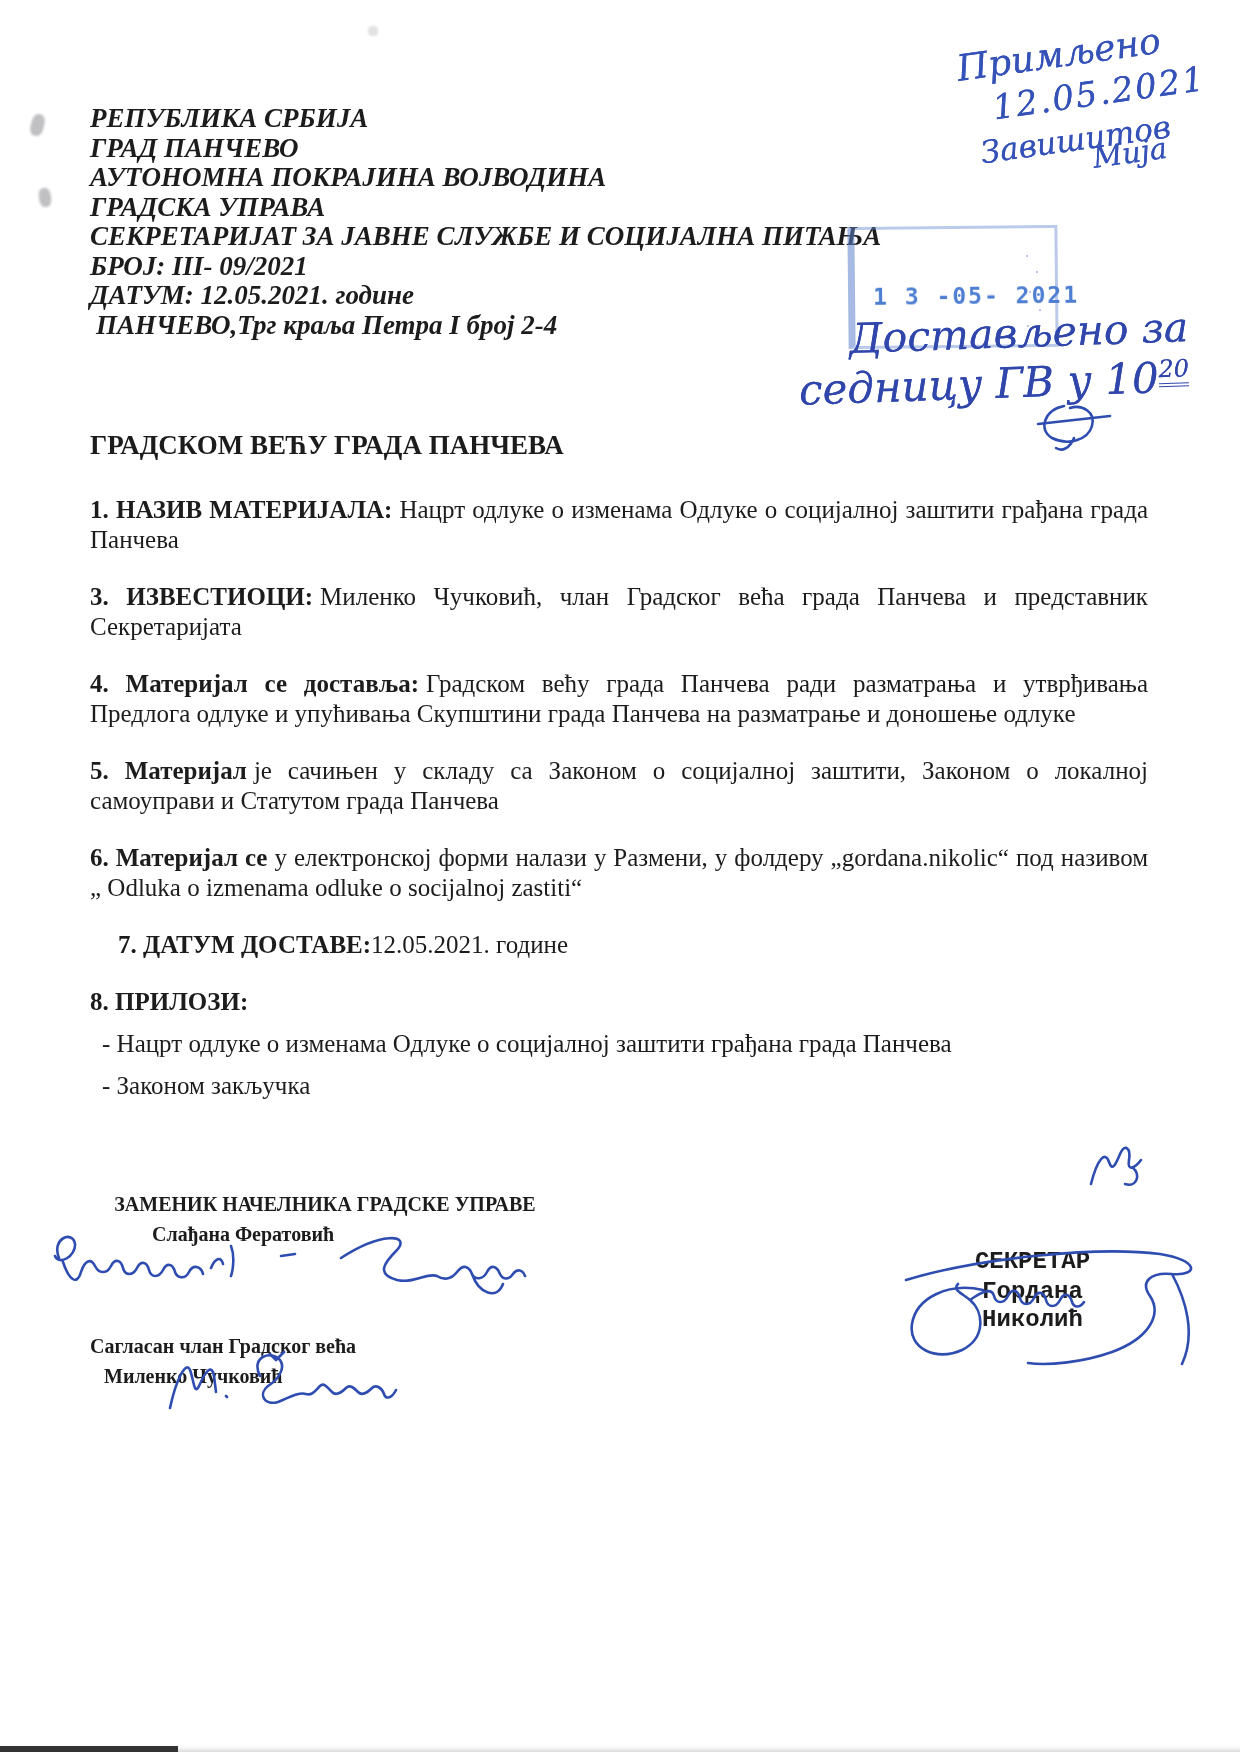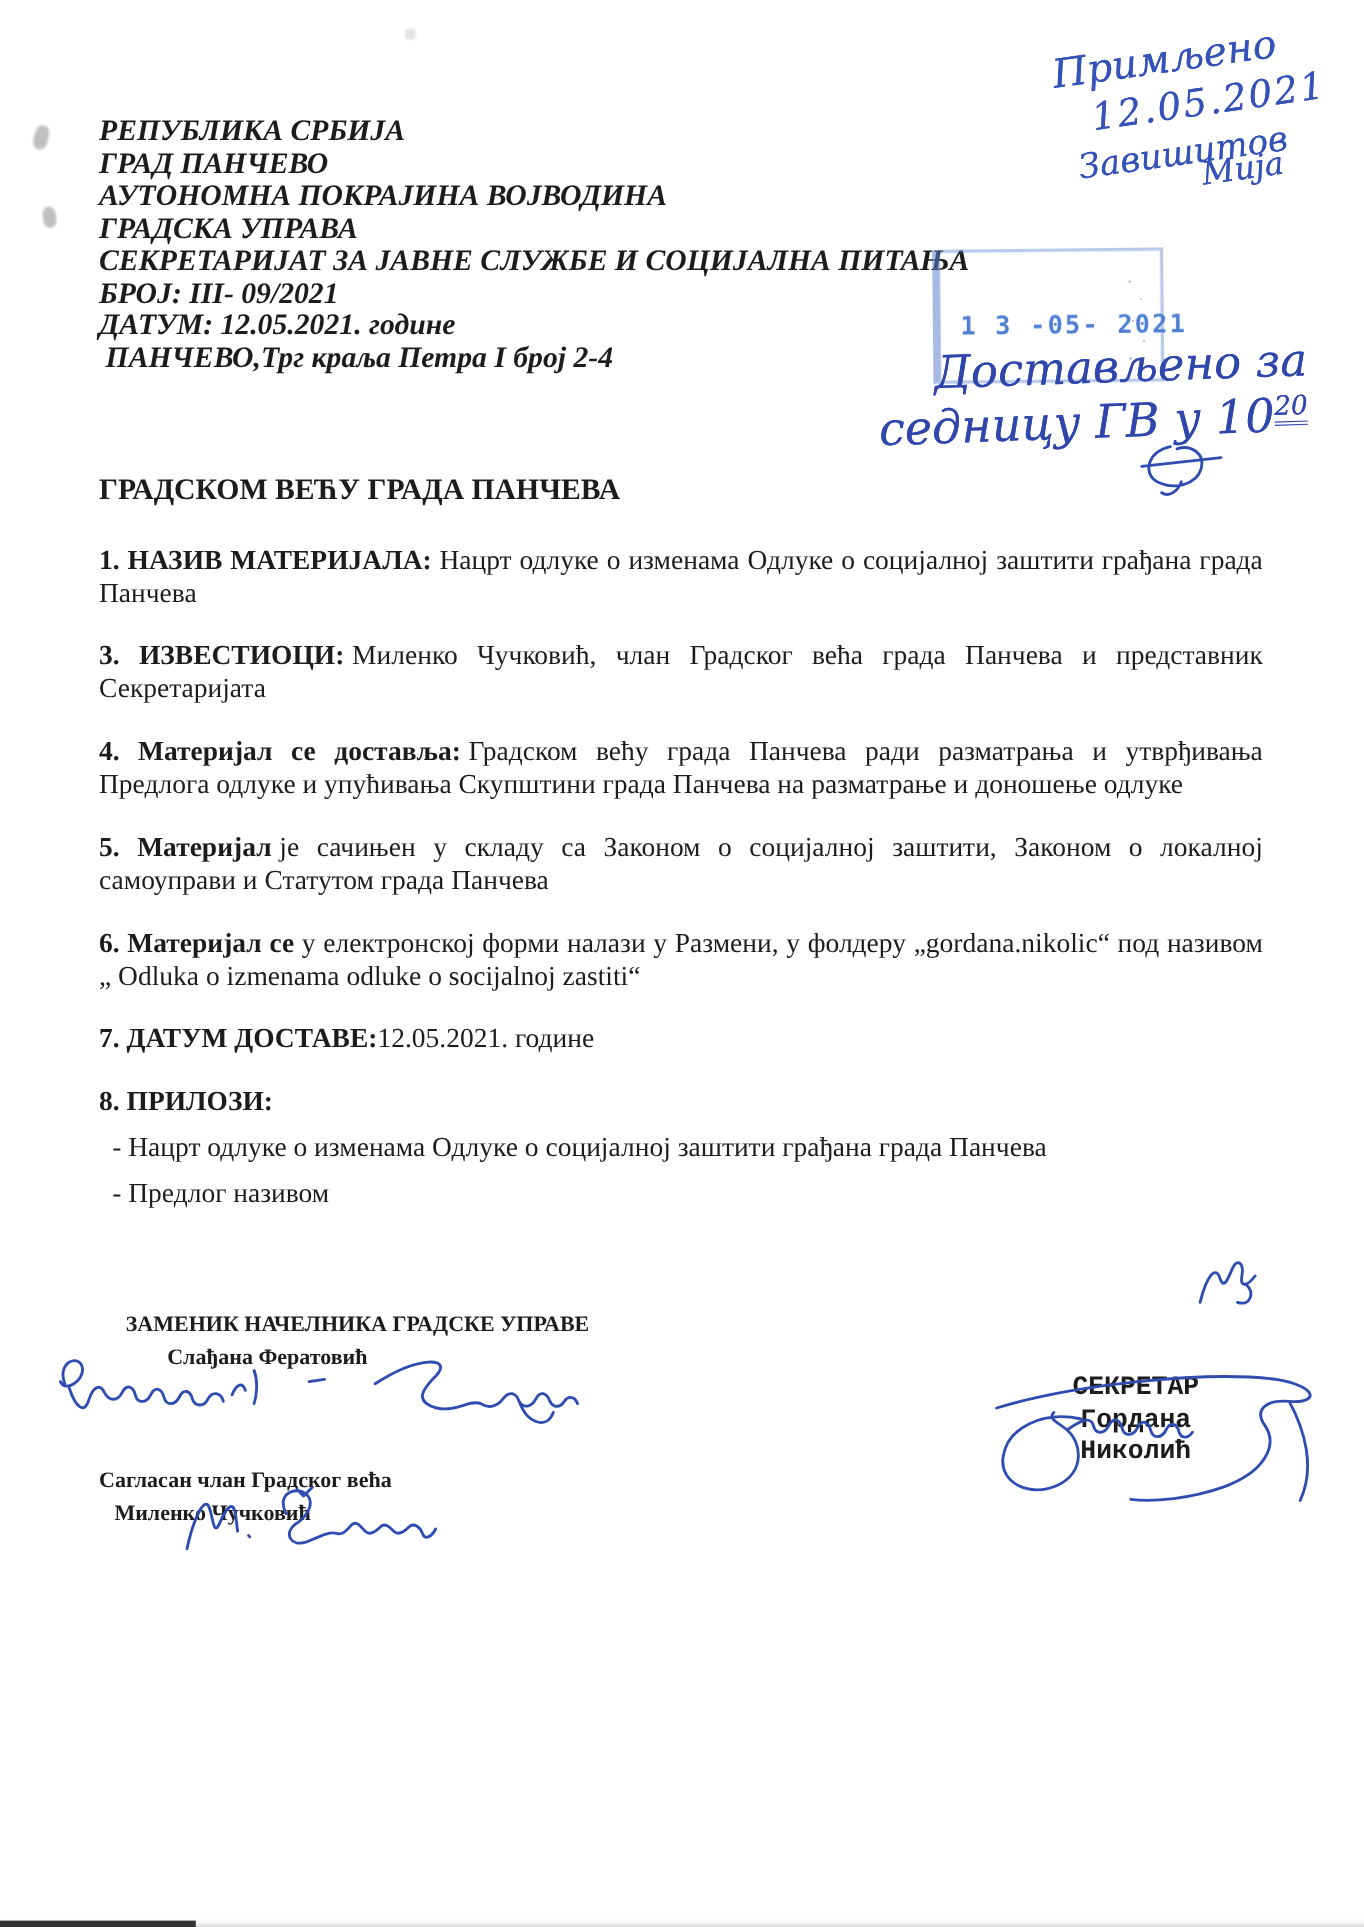--- a/index.html
+++ b/index.html
@@ -9,21 +9,21 @@
     font-family:"Liberation Serif", serif;color:#1c1c1c;
   }
   
   .letterhead{position:absolute;left:90px;top:104px;font-weight:bold;font-size:27px;line-height:29.5px;white-space:nowrap;font-style:italic;}
   .letterhead .indent-sm{padding-left:6px;}
   .recipient{position:absolute;left:90px;top:430px;font-weight:bold;font-size:27px;}
   .items{position:absolute;left:90px;top:495px;width:1058px;font-size:25px;line-height:30px;}
   .items p{margin:27px 0 0 0;text-align:justify;text-align-last:left;}
   .items p:first-child{margin-top:0;}
   .item-label{font-weight:bold;margin-right:7px;}
-  .item-label.no-gap{margin-right:0;}
+  .item-label.no-gap{margin-right:0;margin-left:28px;}
   .attach{margin:12px !important;text-align:right;}
   
   .sig-left{position:absolute;left:90px;top:1190px;width:470px;font-size:20px;line-height:28px;}
   .sig-left .title{font-weight:bold;text-align:center;}
   .sig-left .name{font-weight:bold;margin:2px 0 0 62px;}
   .sig-left .consent{font-weight:bold;margin-top:84px;}
   .sig-left .consent-name{font-weight:bold;margin:2px 0 0 14px;}
   .sig-right{position:absolute;left:930px;top:1248px;width:205px;text-align:center;font-size:24px;line-height:28px;font-family:Liberation Mono, monospace;}
   .sig-right .title{font-weight:bold;}
   .sig-right .name{font-weight:bold;margin-top:2px;}
@@ -95,21 +95,21 @@
     <p>
       <span class="item-label">6. Материјал се</span><span>у електронској форми налази у Размени, у фолдеру „gordana.nikolic“ под називом  „ Odluka o izmenama odluke o socijalnoj zastiti“</span>
     </p>
     <p>
       <span class="item-label no-gap">7. ДАТУМ ДОСТАВЕ:</span><span>12.05.2021. године</span>
     </p>
     <p>
       <span class="item-label">8. ПРИЛОЗИ:</span>
     </p>
     <p class="attach">- Нацрт одлуке  о изменама  Одлуке о социјалној заштити грађана града Панчева</p>
-    <p class="attach">- Предлог називом</p>
+    <p class="attach">- Законом закључка</p>
   </div>
 
   <div class="sig-left">
     <div class="title">ЗАМЕНИК НАЧЕЛНИКА ГРАДСКЕ УПРАВЕ</div>
     <div class="name">Слађана Фератовић</div>
     <div class="consent">Сагласан члан Градског већа</div>
     <div class="consent-name">Миленко Чучковић</div>
   </div>
 
   <div class="sig-right">

